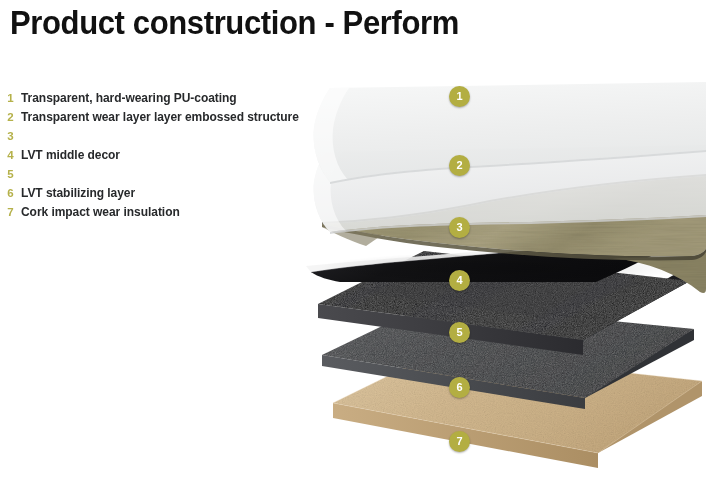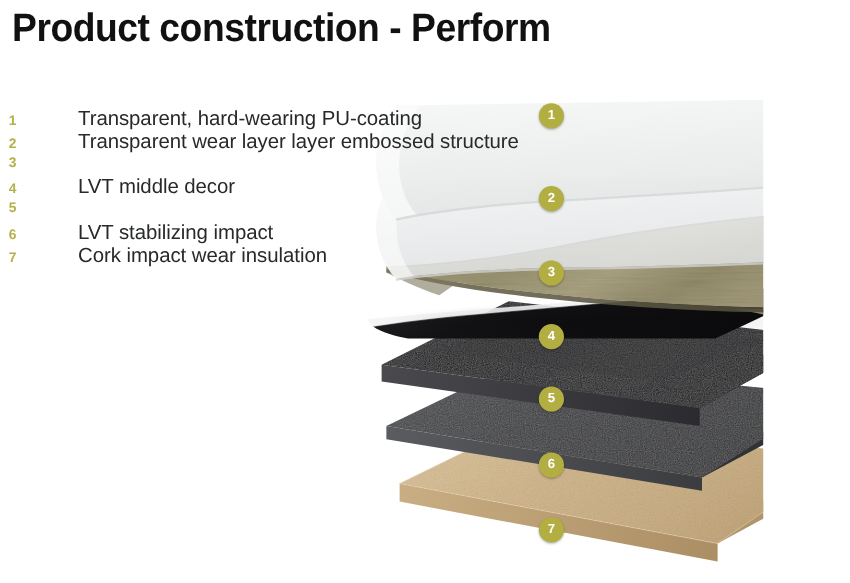--- a/index.html
+++ b/index.html
@@ -5,21 +5,21 @@
   html, body {
     margin: 0;
     padding: 0;
     background: #ffffff;
   }
   body {
     font-family: "Liberation Sans", sans-serif;
   }
   #page {
     position: relative;
-    width: 636px;
+    width: 708px;
     height: 486px;
     background: #ffffff;
     overflow: hidden;
   }
 
   
   #page-title {
     position: absolute;
     left: 10px;
     top: 4px;
@@ -48,26 +48,25 @@
   }
   .legend-num {
     width: 21px;
     text-align: center;
     font-size: 11.5px;
     font-weight: bold;
     color: #b5b14a;
     flex: 0 0 21px;
   }
   .legend-label {
-    font-size: 17px;
-    font-weight: normal;
+    font-size: 12px;
+    font-weight: bold;
     color: #27292b;
     white-space: nowrap;
     letter-spacing: -0.05px;
-    margin-left: 44px;
   }
 
   
   #diagram {
     position: absolute;
     left: 0;
     top: 0;
     width: 708px;
     height: 486px;
     pointer-events: none;
@@ -310,21 +309,21 @@
     </div>
     <div class="legend-row">
       <span class="legend-num">4</span>
       <span class="legend-label">LVT middle decor</span>
     </div>
     <div class="legend-row">
       <span class="legend-num">5</span>
     </div>
     <div class="legend-row">
       <span class="legend-num">6</span>
-      <span class="legend-label">LVT stabilizing impact</span>
+      <span class="legend-label">LVT stabilizing layer</span>
     </div>
     <div class="legend-row">
       <span class="legend-num">7</span>
       <span class="legend-label">Cork impact wear insulation</span>
     </div>
   </div>
 
   <div class="badge" style="left:449px; top:86px;">1</div>
   <div class="badge" style="left:449px; top:155px;">2</div>
   <div class="badge" style="left:449px; top:217px;">3</div>

